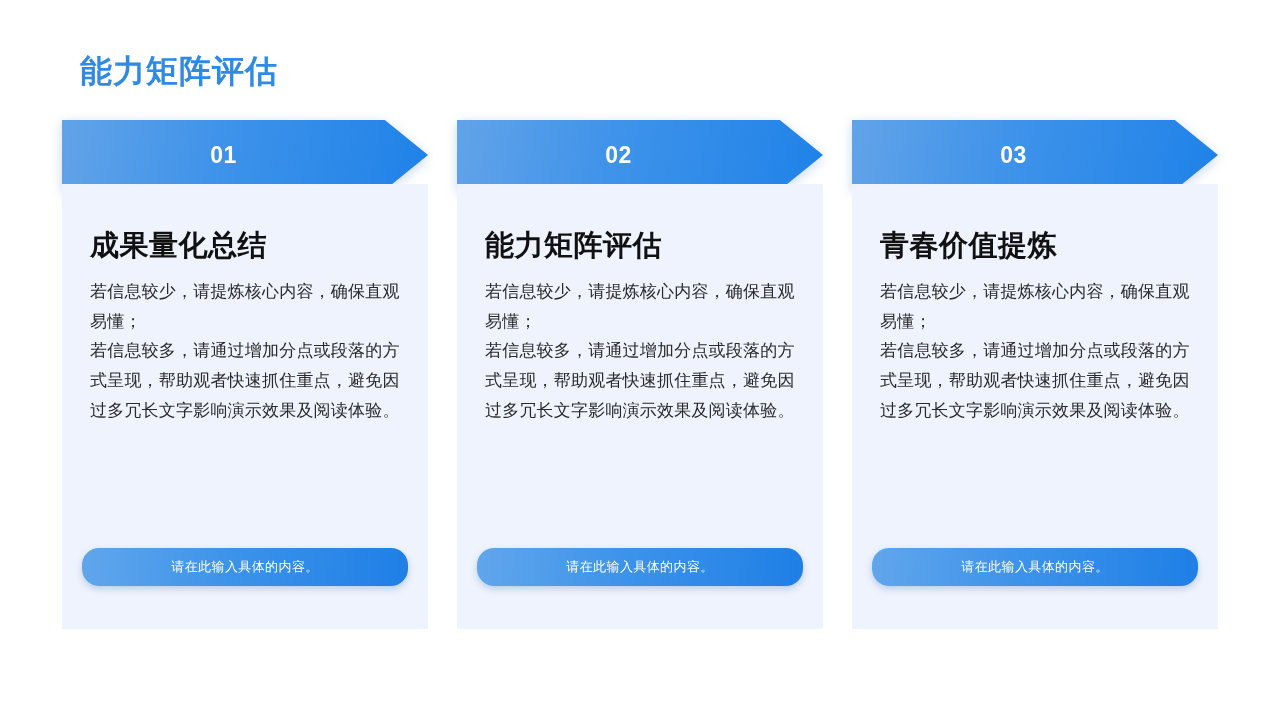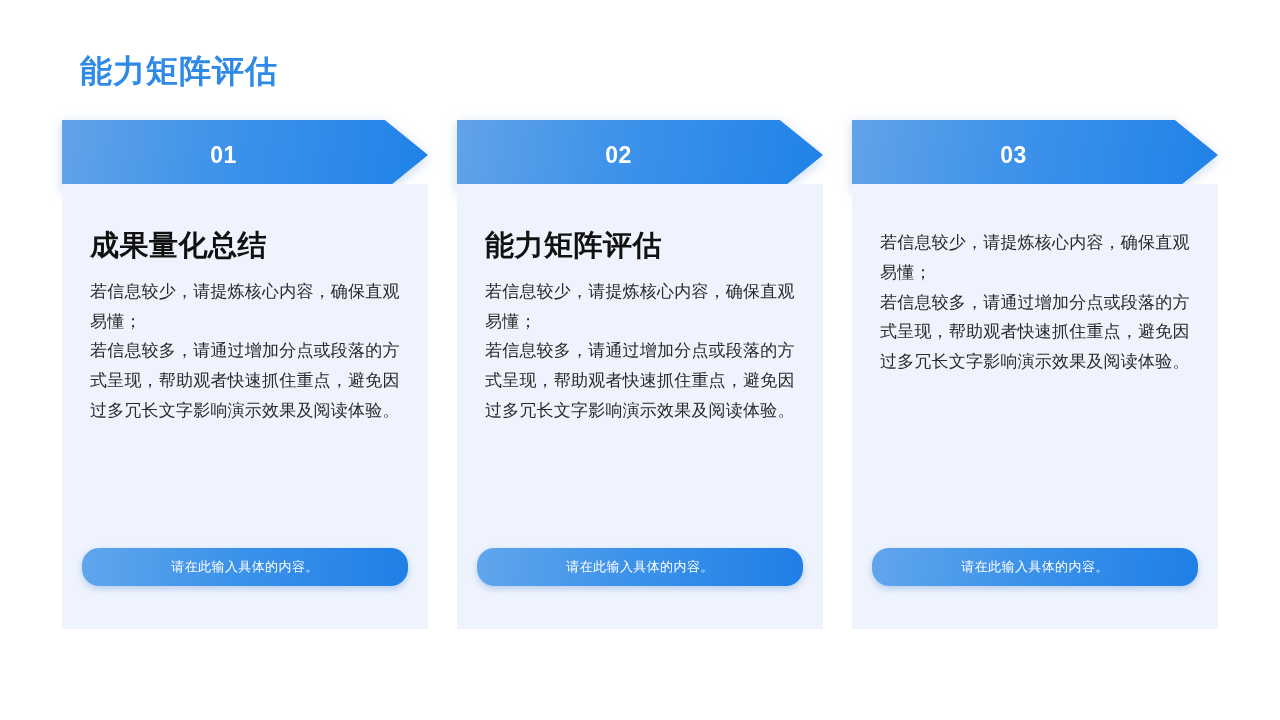--- a/index.html
+++ b/index.html
@@ -170,20 +170,21 @@
       <div class="card-button">请在此输入具体的内容。</div>
     </div>
   </div>
 
   <div class="column">
     <div class="banner-wrap">
       <div class="banner"></div>
       <div class="banner-num">03</div>
     </div>
     <div class="card">
+      <div class="card-title">青春价值提炼</div>
       <div class="card-body">
         <p class="card-para">若信息较少，请提炼核心内容，确保直观易懂；</p>
         <p class="card-para">若信息较多，请通过增加分点或段落的方式呈现，帮助观者快速抓住重点，避免因过多冗长文字影响演示效果及阅读体验。</p>
       </div>
       <div class="card-button">请在此输入具体的内容。</div>
     </div>
   </div>
 
 </div>
 

